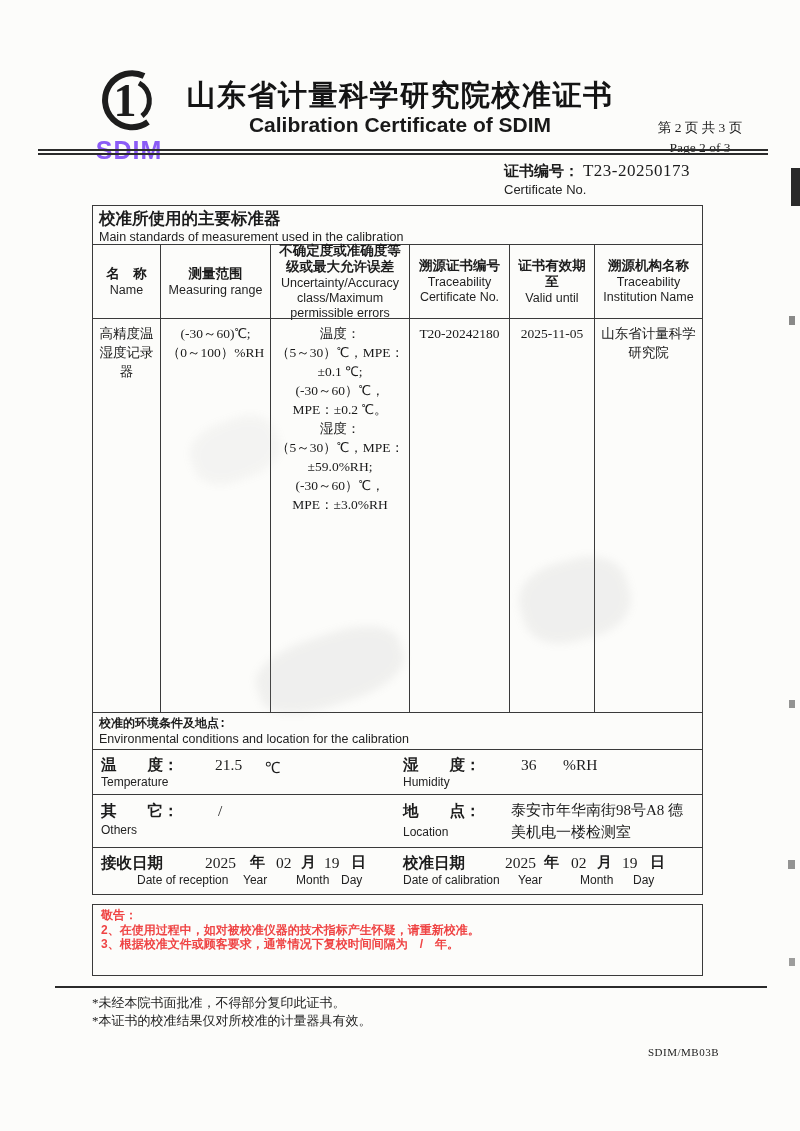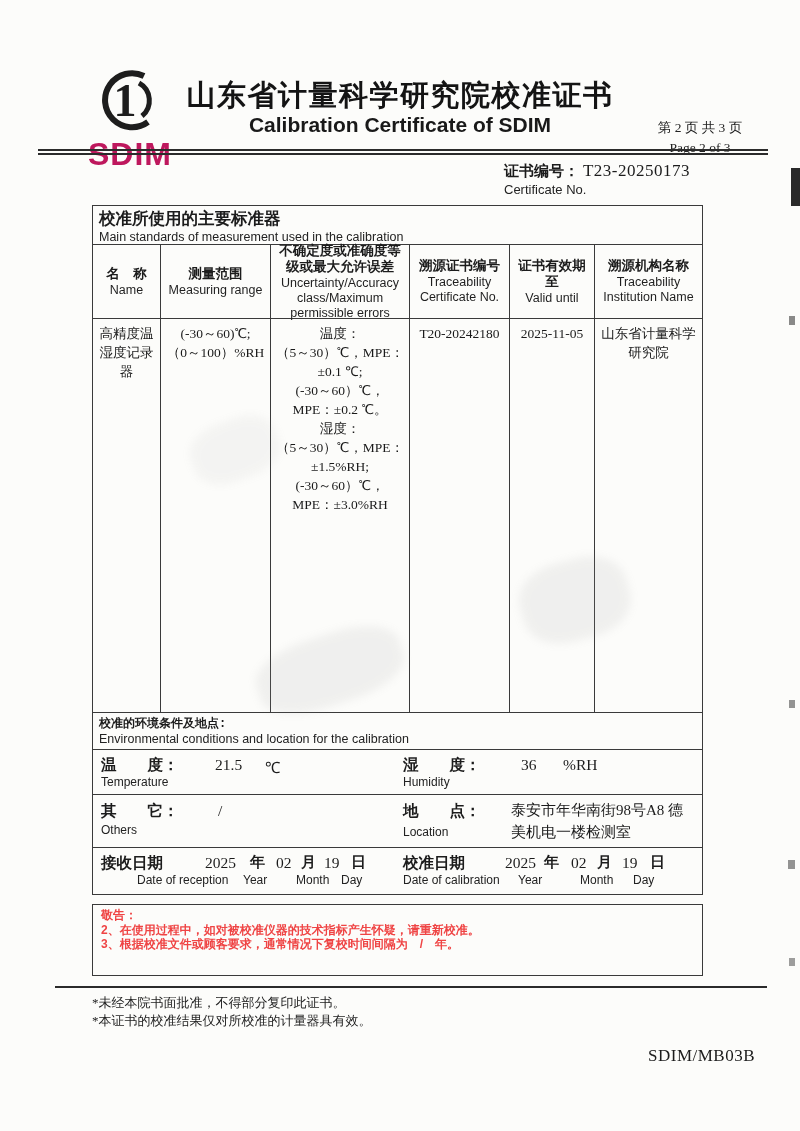--- a/index.html
+++ b/index.html
@@ -6,21 +6,21 @@
   body { background:#888; font-family:"Liberation Serif", serif; }
   .page {
     position:relative; width:800px; height:1131px; margin:0 auto;
     background:#fcfcfa; color:#1c1c1c; overflow:hidden;
   }
   .sans { font-family:"Liberation Sans", sans-serif; }
   .serif { font-family:"Liberation Serif", serif; }
 
   
   .logo { position:absolute; left:88px; top:70px; width:82px; text-align:center; }
-  .logo-text { font-family:"Liberation Sans", sans-serif; font-weight:bold; font-size:32px; letter-spacing:1px; color:#be185d; margin-top:-6px; }
+  .logo-text { font-family:"Liberation Sans", sans-serif; font-weight:bold; font-size:25px; letter-spacing:1px; color:#8b5cf6; margin-top:-6px; }
   .title-zh { position:absolute; left:150px; top:76px; width:500px; text-align:center;
     font-family:"Liberation Sans", sans-serif; font-weight:bold; font-size:29px; letter-spacing:1.5px; color:#141414; }
   .title-en { position:absolute; left:150px; top:113px; width:500px; text-align:center;
     font-family:"Liberation Sans", sans-serif; font-weight:bold; font-size:21px; color:#191919; }
   .pageinfo { position:absolute; left:630px; top:103px; width:140px; text-align:center; font-size:13.5px; color:#222;margin-top:16px; }
   .pageinfo .l2 { margin-top:3px; font-size:13.5px; }
   .double-rule { position:absolute; left:38px; top:149px; width:730px; height:6px;
     border-top:2.5px solid #2b2b2b; border-bottom:2px solid #2b2b2b; }
   .certno { position:absolute; left:504px; top:161px; width:230px; }
   .certno .l1 { font-size:15.5px; font-weight:bold; }
@@ -53,21 +53,21 @@
   .en-label { position:absolute; font-family:"Liberation Sans", sans-serif; font-size:12px; color:#222; }
   .val { position:absolute; font-size:15.5px; }
   .unit-b { position:absolute; font-family:"Liberation Sans", sans-serif; font-weight:bold; font-size:15px; }
 
   
   .notesbox { position:absolute; left:92px; top:904px; width:611px; height:72px; border:1.5px solid #3a3a3a;
     padding:3px 8px; font-family:"Liberation Sans", sans-serif; font-weight:600; font-size:12px; line-height:14.5px; color:#ef4444; }
 
   .bottom-rule { position:absolute; left:55px; top:986px; width:712px; border-top:2px solid #2b2b2b; }
   .footnote { position:absolute; left:92px; font-size:13px; color:#222; }
-  .formcode { position:absolute; left:648px; top:1046px; font-size:17px; letter-spacing:0.5px; color:#1c1c1c; }
+  .formcode { position:absolute; left:648px; top:1046px; font-size:11px; letter-spacing:0.5px; color:#1c1c1c; }
 
   
   .smudge { position:absolute; background:#9a9a9a; opacity:0.12; filter:blur(4px); border-radius:40%; }
   .edge-mark { position:absolute; background:#2a2a2a; }
 </style>
 </head>
 <body>
 
 <div class="page">
 
@@ -126,21 +126,21 @@
           <div class="en">Uncertainty/Accuracy class/Maximum permissible errors</div>
         </div>
         <div class="data-cell">
           <div>温度：</div>
           <div>（5～30）℃，MPE：</div>
           <div>±0.1 ℃;</div>
           <div>(-30～60）℃，</div>
           <div>MPE：±0.2 ℃。</div>
           <div>湿度：</div>
           <div>（5～30）℃，MPE：</div>
-          <div>±1.5%RH;</div>
+          <div>±59.0%RH;</div>
           <div>(-30～60）℃，</div>
           <div>MPE：±3.0%RH</div>
         </div>
       </div>
       <div class="std-col" style="width:100px;">
         <div class="hdr-cell">
           <div class="zh">溯源证书编号</div>
           <div class="en">Traceability Certificate No.</div>
         </div>
         <div class="data-cell">T20-20242180</div>

